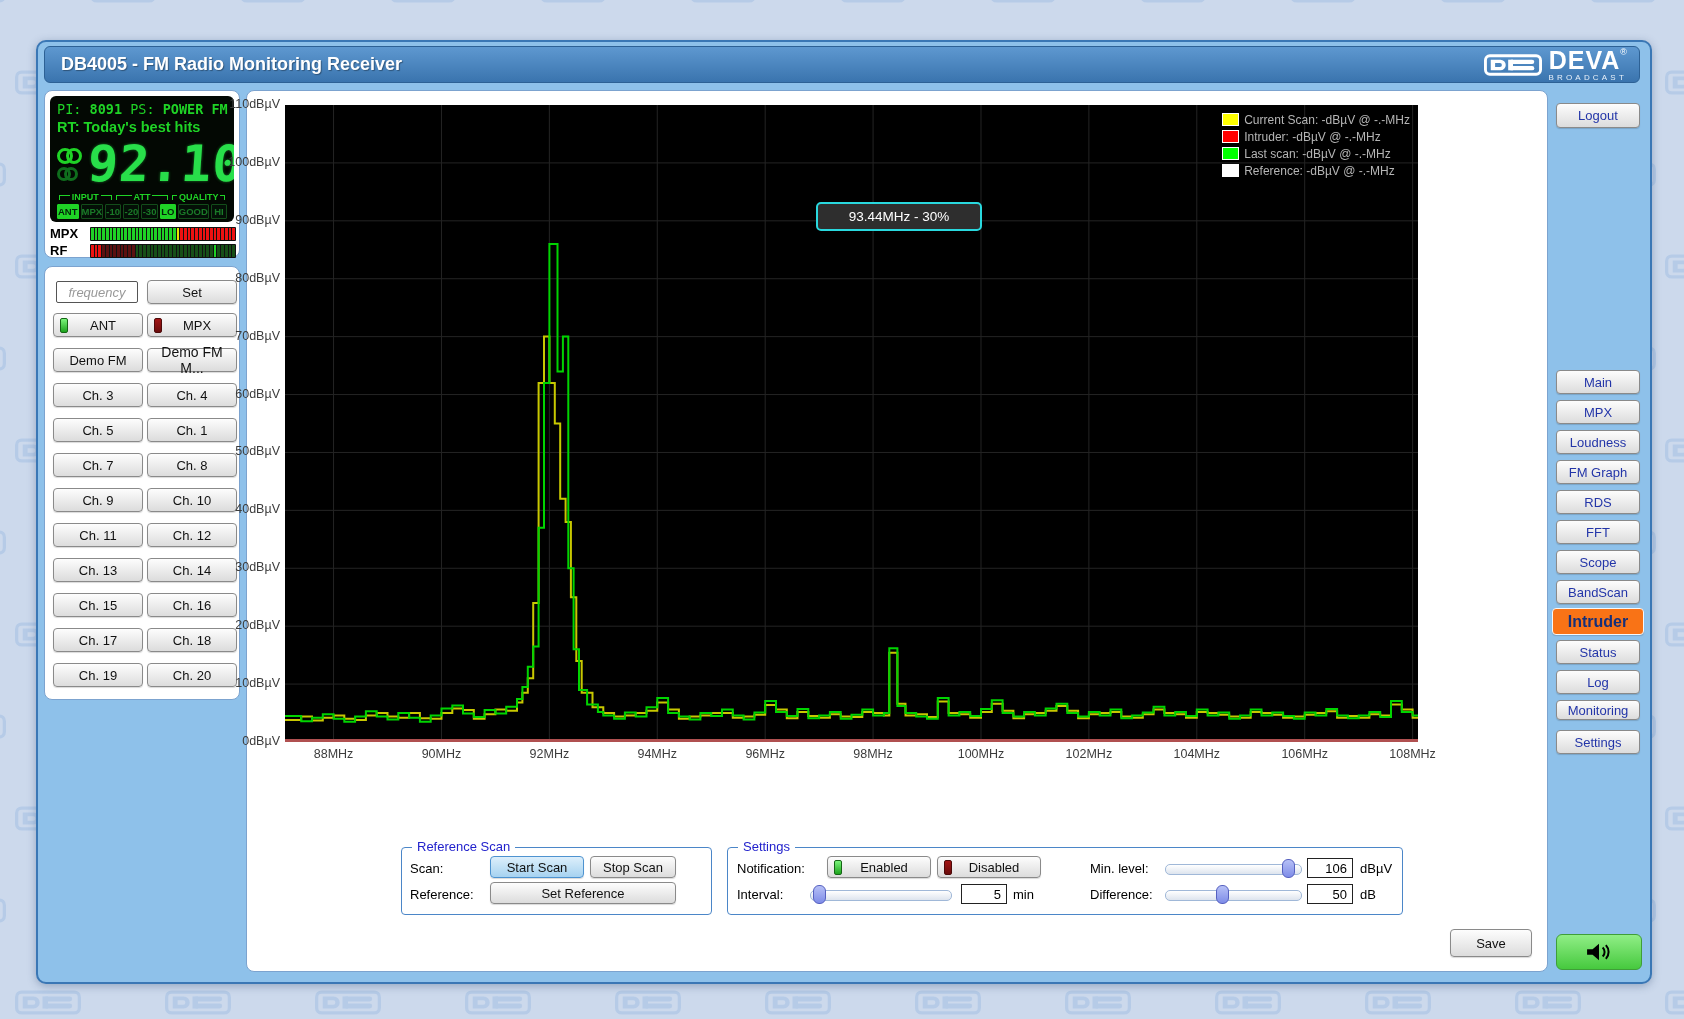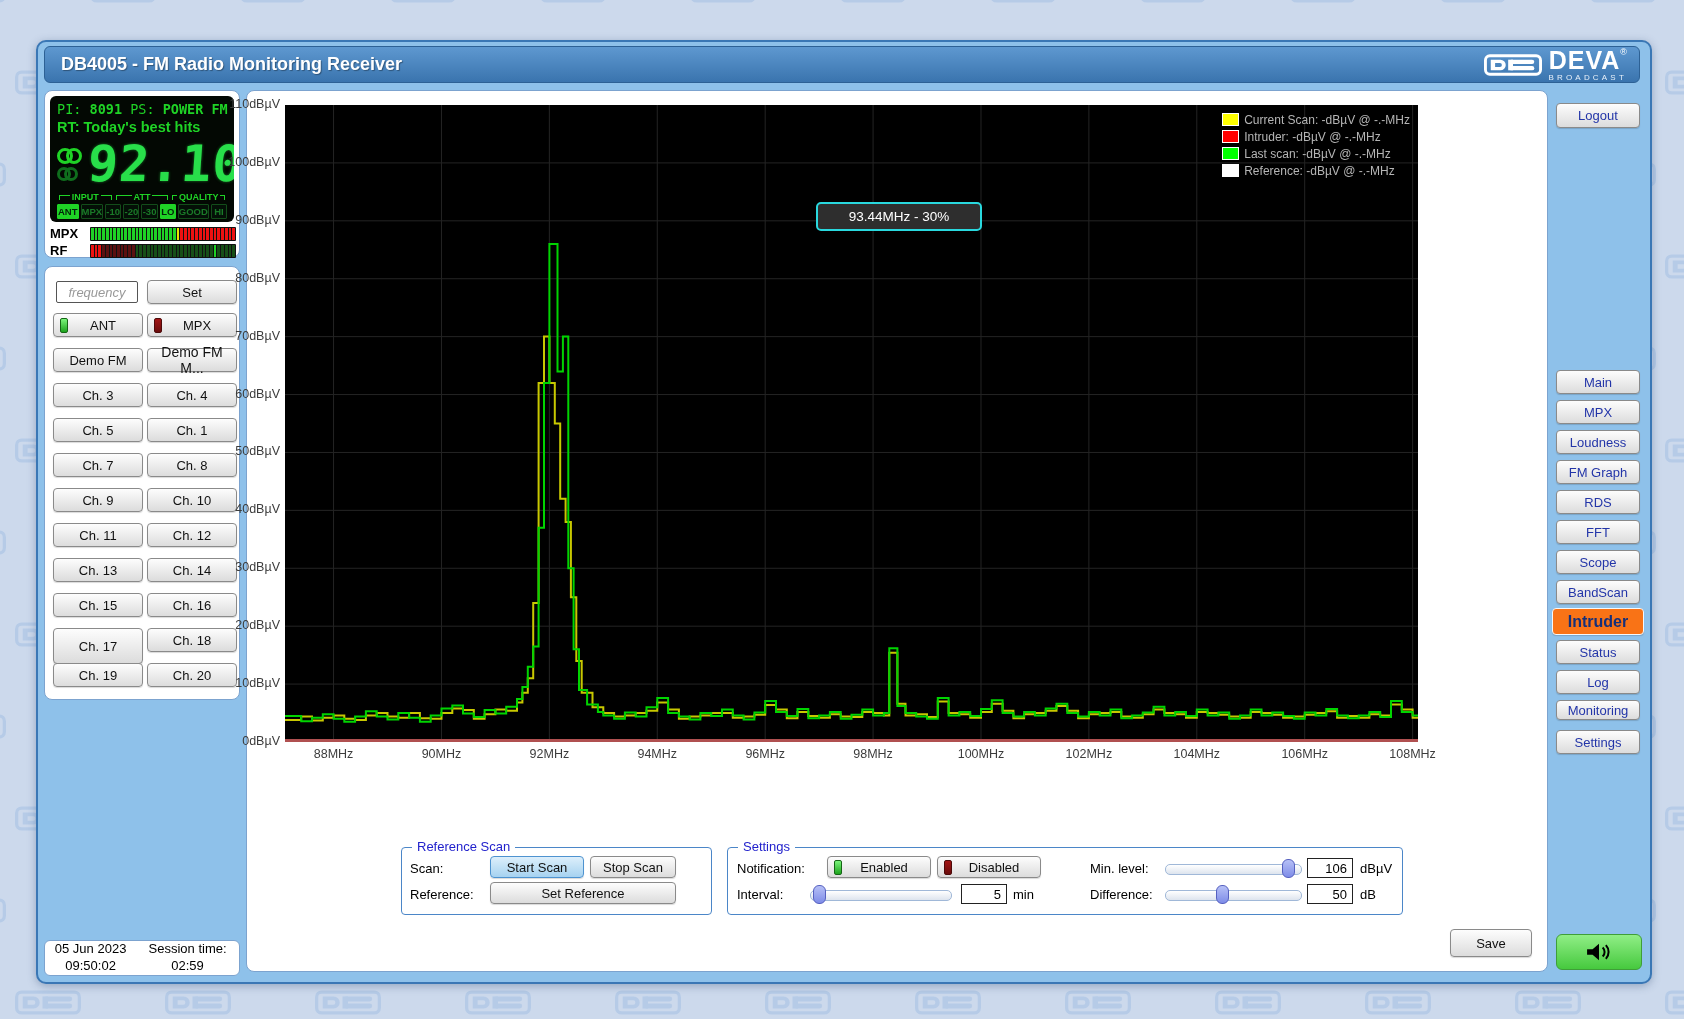--- a/index.html
+++ b/index.html
@@ -752,21 +752,21 @@
       </div>
       <div class="btn noled" style="left: 147px; top: 558px; width: 90px; height: 24px;">
         <span class="lbl">Ch. 14</span>
       </div>
       <div class="btn noled" style="left: 53px; top: 593px; width: 90px; height: 24px;">
         <span class="lbl">Ch. 15</span>
       </div>
       <div class="btn noled" style="left: 147px; top: 593px; width: 90px; height: 24px;">
         <span class="lbl">Ch. 16</span>
       </div>
-      <div class="btn noled" style="left: 53px; top: 628px; width: 90px; height: 36px;">
+      <div class="btn noled" style="left: 53px; top: 628px; width: 90px; height: 24px;">
         <span class="lbl">Ch. 17</span>
       </div>
       <div class="btn noled" style="left: 147px; top: 628px; width: 90px; height: 24px;">
         <span class="lbl">Ch. 18</span>
       </div>
       <div class="btn noled" style="left: 53px; top: 663px; width: 90px; height: 24px;">
         <span class="lbl">Ch. 19</span>
       </div>
       <div class="btn noled" style="left: 147px; top: 663px; width: 90px; height: 24px;">
         <span class="lbl">Ch. 20</span>
@@ -923,26 +923,20 @@
     </div>
 
   <div id="speaker">
     <svg width="30" height="22" viewBox="0 0 32 24">
       <path d="M3 9 h6 l7 -6 v18 l-7 -6 H3 z" fill="#000"></path>
       <path d="M20 7 a7 7 0 0 1 0 10" stroke="#000" stroke-width="2.2" fill="none"></path>
       <path d="M23.5 4.5 a11 11 0 0 1 0 15" stroke="#000" stroke-width="2.2" fill="none"></path>
     </svg>
   </div>
 
-  <div id="datebox">
-    <div>05 Jun 2023</div>
-    <div>Session time:</div>
-    <div>09:50:02</div>
-    <div>02:59</div>
-  </div>
 <div class="ylab" style="left: 218px; top: 734px;">0dBµV</div>
     <div class="ylab" style="left: 218px; top: 676.091px;">10dBµV</div>
     <div class="ylab" style="left: 218px; top: 618.182px;">20dBµV</div>
     <div class="ylab" style="left: 218px; top: 560.273px;">30dBµV</div>
     <div class="ylab" style="left: 218px; top: 502.364px;">40dBµV</div>
     <div class="ylab" style="left: 218px; top: 444.455px;">50dBµV</div>
     <div class="ylab" style="left: 218px; top: 386.545px;">60dBµV</div>
     <div class="ylab" style="left: 218px; top: 328.636px;">70dBµV</div>
     <div class="ylab" style="left: 218px; top: 270.727px;">80dBµV</div>
     <div class="ylab" style="left: 218px; top: 212.818px;">90dBµV</div>

